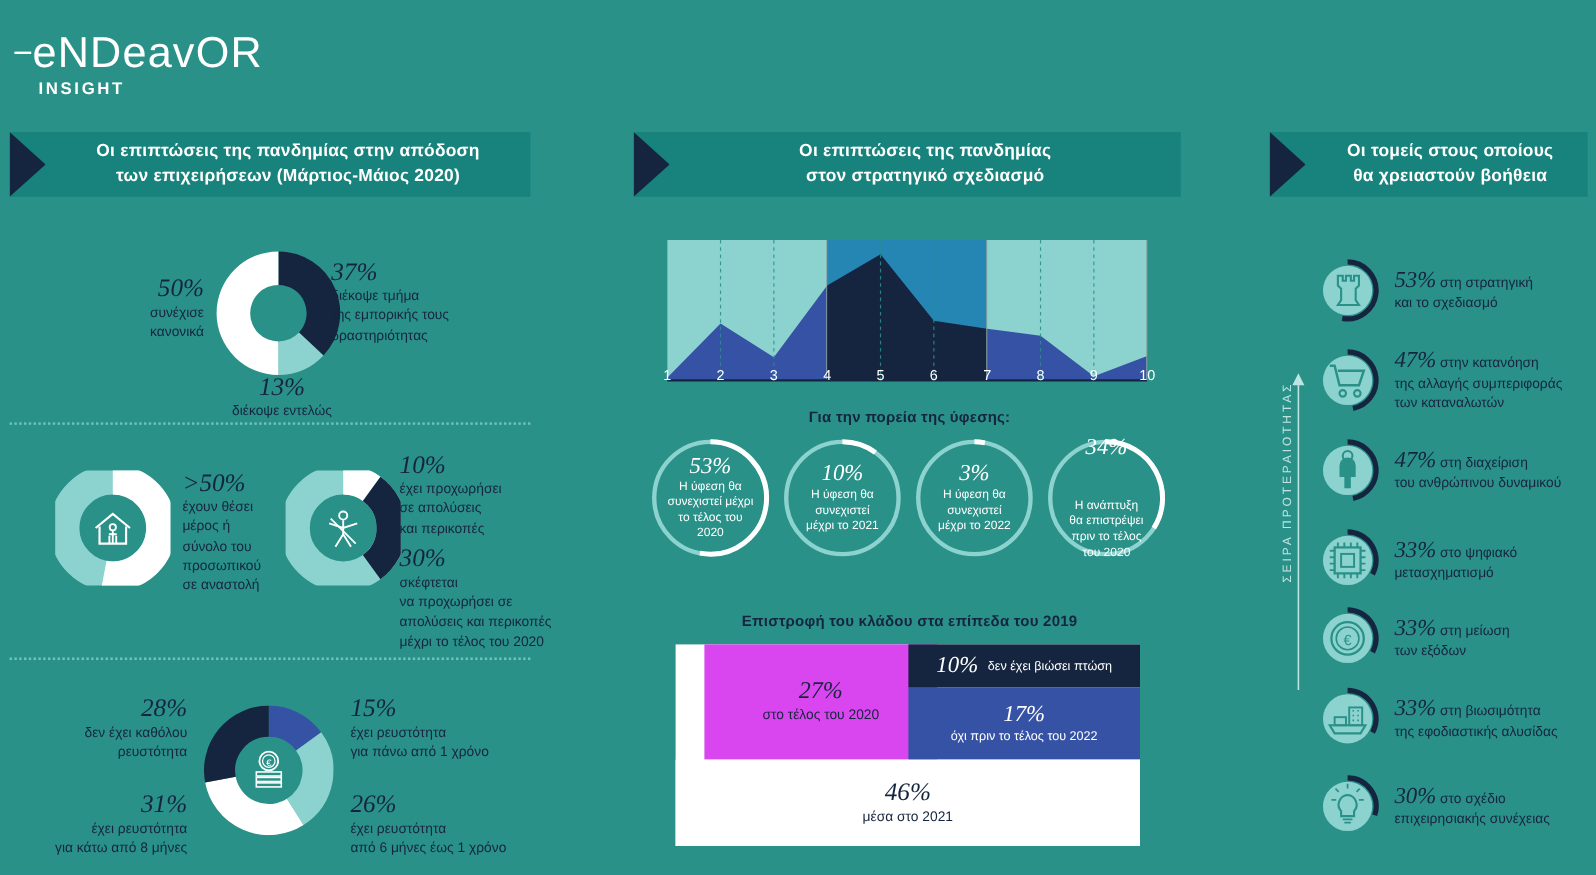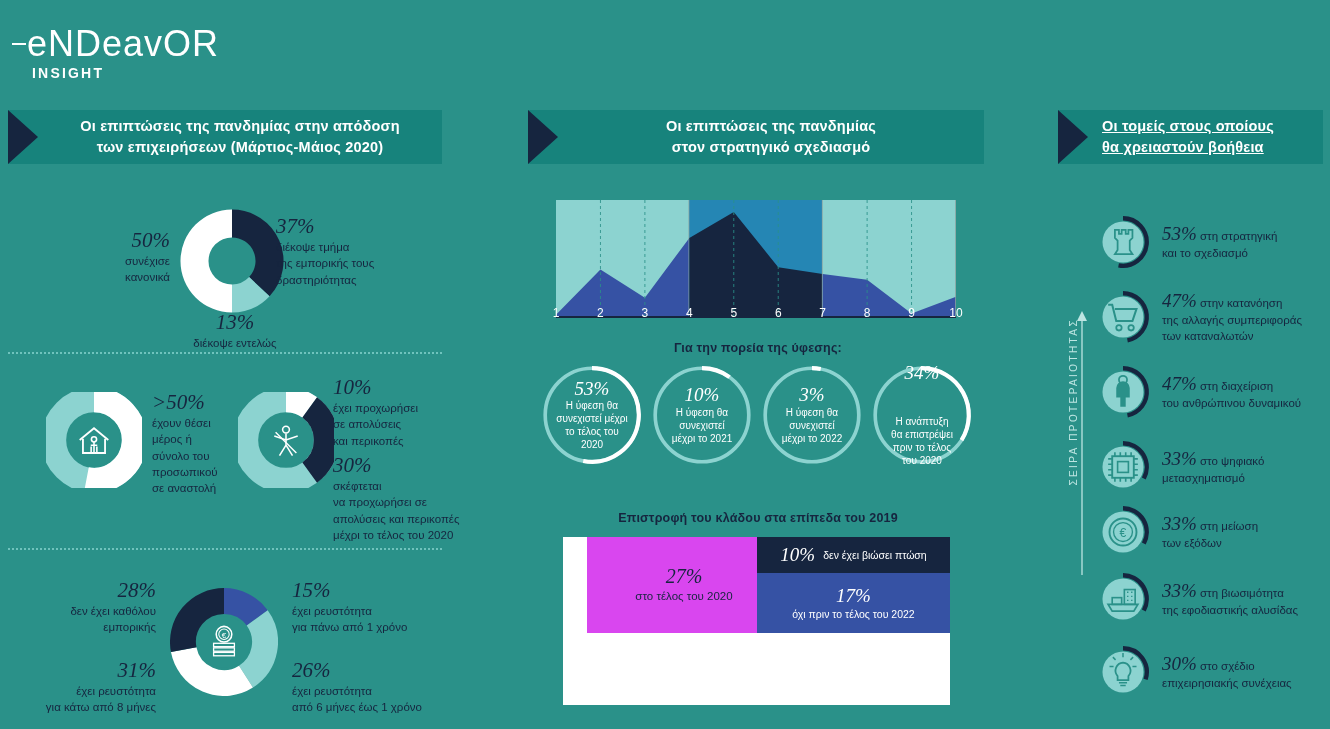--- a/index.html
+++ b/index.html
@@ -33,21 +33,21 @@
     clip-path: polygon(0 0, 0 100%, 100% 50%);
   }
   .hdr .htxt {
     color: #ffffff; font-weight: 700; font-size: 14.5px;
     line-height: 1.45; text-align: center; flex: 1; padding: 0 8px;
     letter-spacing: .2px;
   }
   #hdr1 { left: 8px; top: 110px; width: 434px; }
   #hdr2 { left: 528px; top: 110px; width: 456px; }
   #hdr3 { left: 1058px; top: 110px; width: 265px; }
-  #hdr3 .htxt { text-align: left; padding-left: 14px; text-decoration: underline; }
+  #hdr3 .htxt { text-align: center; padding-left: 14px; }
 
   
   .pct { font-family: "Liberation Serif", serif; font-style: italic; font-size: 21px; color:#16253f; }
   .pct-w { font-family: "Liberation Serif", serif; font-style: italic; color:#ffffff; }
   .cap { font-family: "Liberation Sans", sans-serif; font-size: 11.5px; color:#16253f; line-height: 1.42; }
   .cap-w { font-family: "Liberation Sans", sans-serif; font-size: 11.5px; color:#ffffff; line-height: 1.42; }
 
   .dotted { position:absolute; border-top: 2px dotted #6fc3bd; }
 
   
@@ -206,21 +206,21 @@
     <div class="cap">από 6 μήνες έως 1 χρόνο</div>
   </div>
   <div class="abs" style="left:0px; top:658px; width:156px; text-align:right;">
     <div class="pct">31%</div>
     <div class="cap">έχει ρευστότητα</div>
     <div class="cap">για κάτω από 8 μήνες</div>
   </div>
   <div class="abs" style="left:10px; top:578px; width:146px; text-align:right;">
     <div class="pct">28%</div>
     <div class="cap">δεν έχει καθόλου</div>
-    <div class="cap">εμπορικής</div>
+    <div class="cap">ρευστότητα</div>
   </div>
 
   <svg class="abs" style="left:556px; top:200px;" width="400" height="125" viewBox="0 0 400 125">
     <g id="chart-root">
         <rect x="0" y="0" width="133.33333333333331" height="117" fill="#8cd3d0"></rect>
         <polygon points="0,117 0,114.74 44.44444444444444,69.53999999999999 88.88888888888889,97.78999999999999 133.33333333333331,37.900000000000006 133.33333333333331,117" fill="#3652a4"></polygon>
         <line x1="44.44444444444444" y1="0" x2="44.44444444444444" y2="117" stroke="#2a9189" stroke-width="1" stroke-dasharray="3,3" opacity="0.85"></line>
         <line x1="88.88888888888889" y1="0" x2="88.88888888888889" y2="117" stroke="#2a9189" stroke-width="1" stroke-dasharray="3,3" opacity="0.85"></line>
         <line x1="133.33333333333331" y1="0" x2="133.33333333333331" y2="117" stroke="#8aa3a1" stroke-width="1.6"></line>
         <rect x="133.33333333333331" y="0" width="133.33333333333331" height="117" fill="#2586b4"></rect>
@@ -318,20 +318,24 @@
       <div class="cap">στο τέλος του 2020</div>
     </div>
     <div class="tm-cell tm-b">
       <div class="pct-w" style="font-size:19px;">10%</div>
       <div class="cap-w" style="font-size:10.5px;">δεν έχει βιώσει πτώση</div>
     </div>
     <div class="tm-cell tm-c">
       <div class="pct-w" style="font-size:19px;">17%</div>
       <div class="cap-w" style="font-size:10.5px;">όχι πριν το τέλος του 2022</div>
     </div>
+    <div class="tm-cell tm-d">
+      <div class="pct" style="font-size:21px;">46%</div>
+      <div class="cap">μέσα στο 2021</div>
+    </div>
   </div>
 
   <svg class="abs" style="left:1072px; top:305px;" width="20" height="270">
     <line x1="10" y1="270" x2="10" y2="14" stroke="#bde5e2" stroke-width="1.3"></line>
     <path d="M10 6 L5 16 L15 16 Z" fill="#bde5e2"></path>
   </svg>
   <div class="axis-label">ΣΕΙΡΑ ΠΡΟΤΕΡΑΙΟΤΗΤΑΣ</div>
 
   <div class="abs" style="left:1096px; top:215px; width:240px;" id="help-list">
       <div style="position: absolute; left: 0px; top: 0px; display: flex; align-items: center; width: 240px;">

